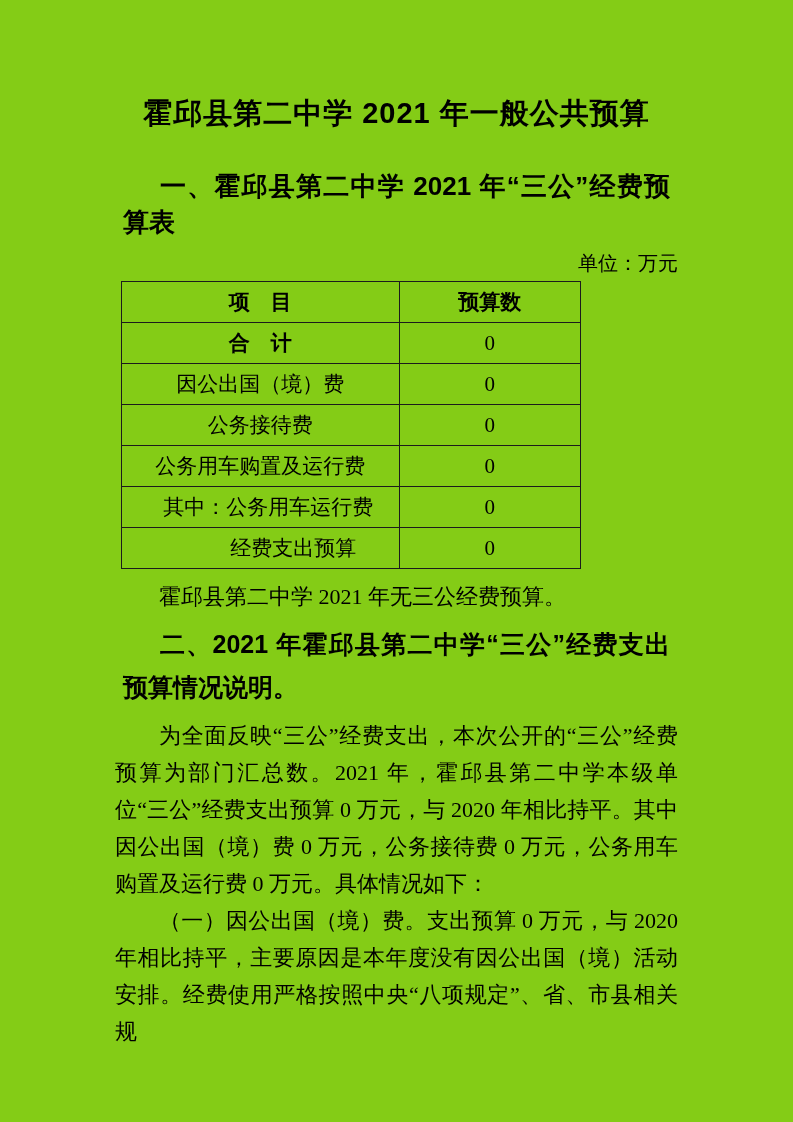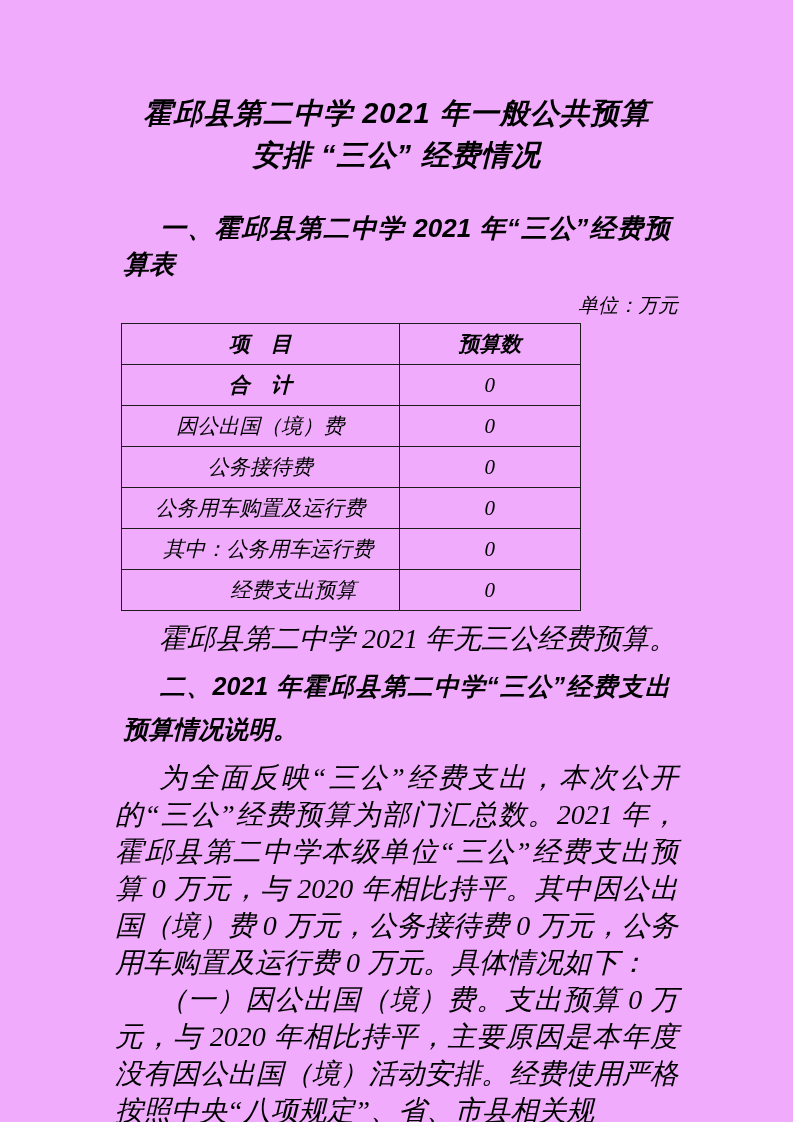--- a/index.html
+++ b/index.html
@@ -4,24 +4,23 @@
 <style>
   html, body {
     margin: 0;
     padding: 0;
     background: #ffffff;
   }
   .page {
     position: relative;
     width: 793px;
     height: 1122px;
-    background: #f0abfc;
+    background: #84cc16;
     color: #000000;
     overflow: hidden;
-    font-style: italic;
   }
   .content {
     position: absolute;
     left: 115px;
     top: 0;
     width: 563px;
   }
   .doc-title {
     margin: 92px 0 0 0;
     text-align: center;
@@ -82,39 +81,38 @@
     font-weight: bold;
     padding-left: 0;
   }
   tr.style-indent1 td.cell-item { padding-left: 16px; }
   tr.style-indent2 td.cell-item { padding-left: 66px; }
   td.cell-value {
     text-align: center;
   }
   .body-para {
     font-family: "Liberation Serif", serif;
-    font-size: 28px;
+    font-size: 22px;
     line-height: 37px;
     text-align: justify;
     text-indent: 44px;
     margin: 0;
   }
   .note-para {
     margin-top: 9px;
   }
 </style>
 </head>
 <body>
 
 <div class="page">
   <div class="content">
 
     <h1 class="doc-title">
       <span>霍邱县第二中学 2021 年一般公共预算</span><br>
-      <span>安排 “三公” 经费情况</span>
     </h1>
 
     <p class="sec-heading first">一、霍邱县第二中学 2021 年“三公”经费预算表</p>
 
     <div class="unit-line">单位：万元</div>
 
     <table class="budget">
       <colgroup>
         <col class="col-item">
         <col class="col-value">

